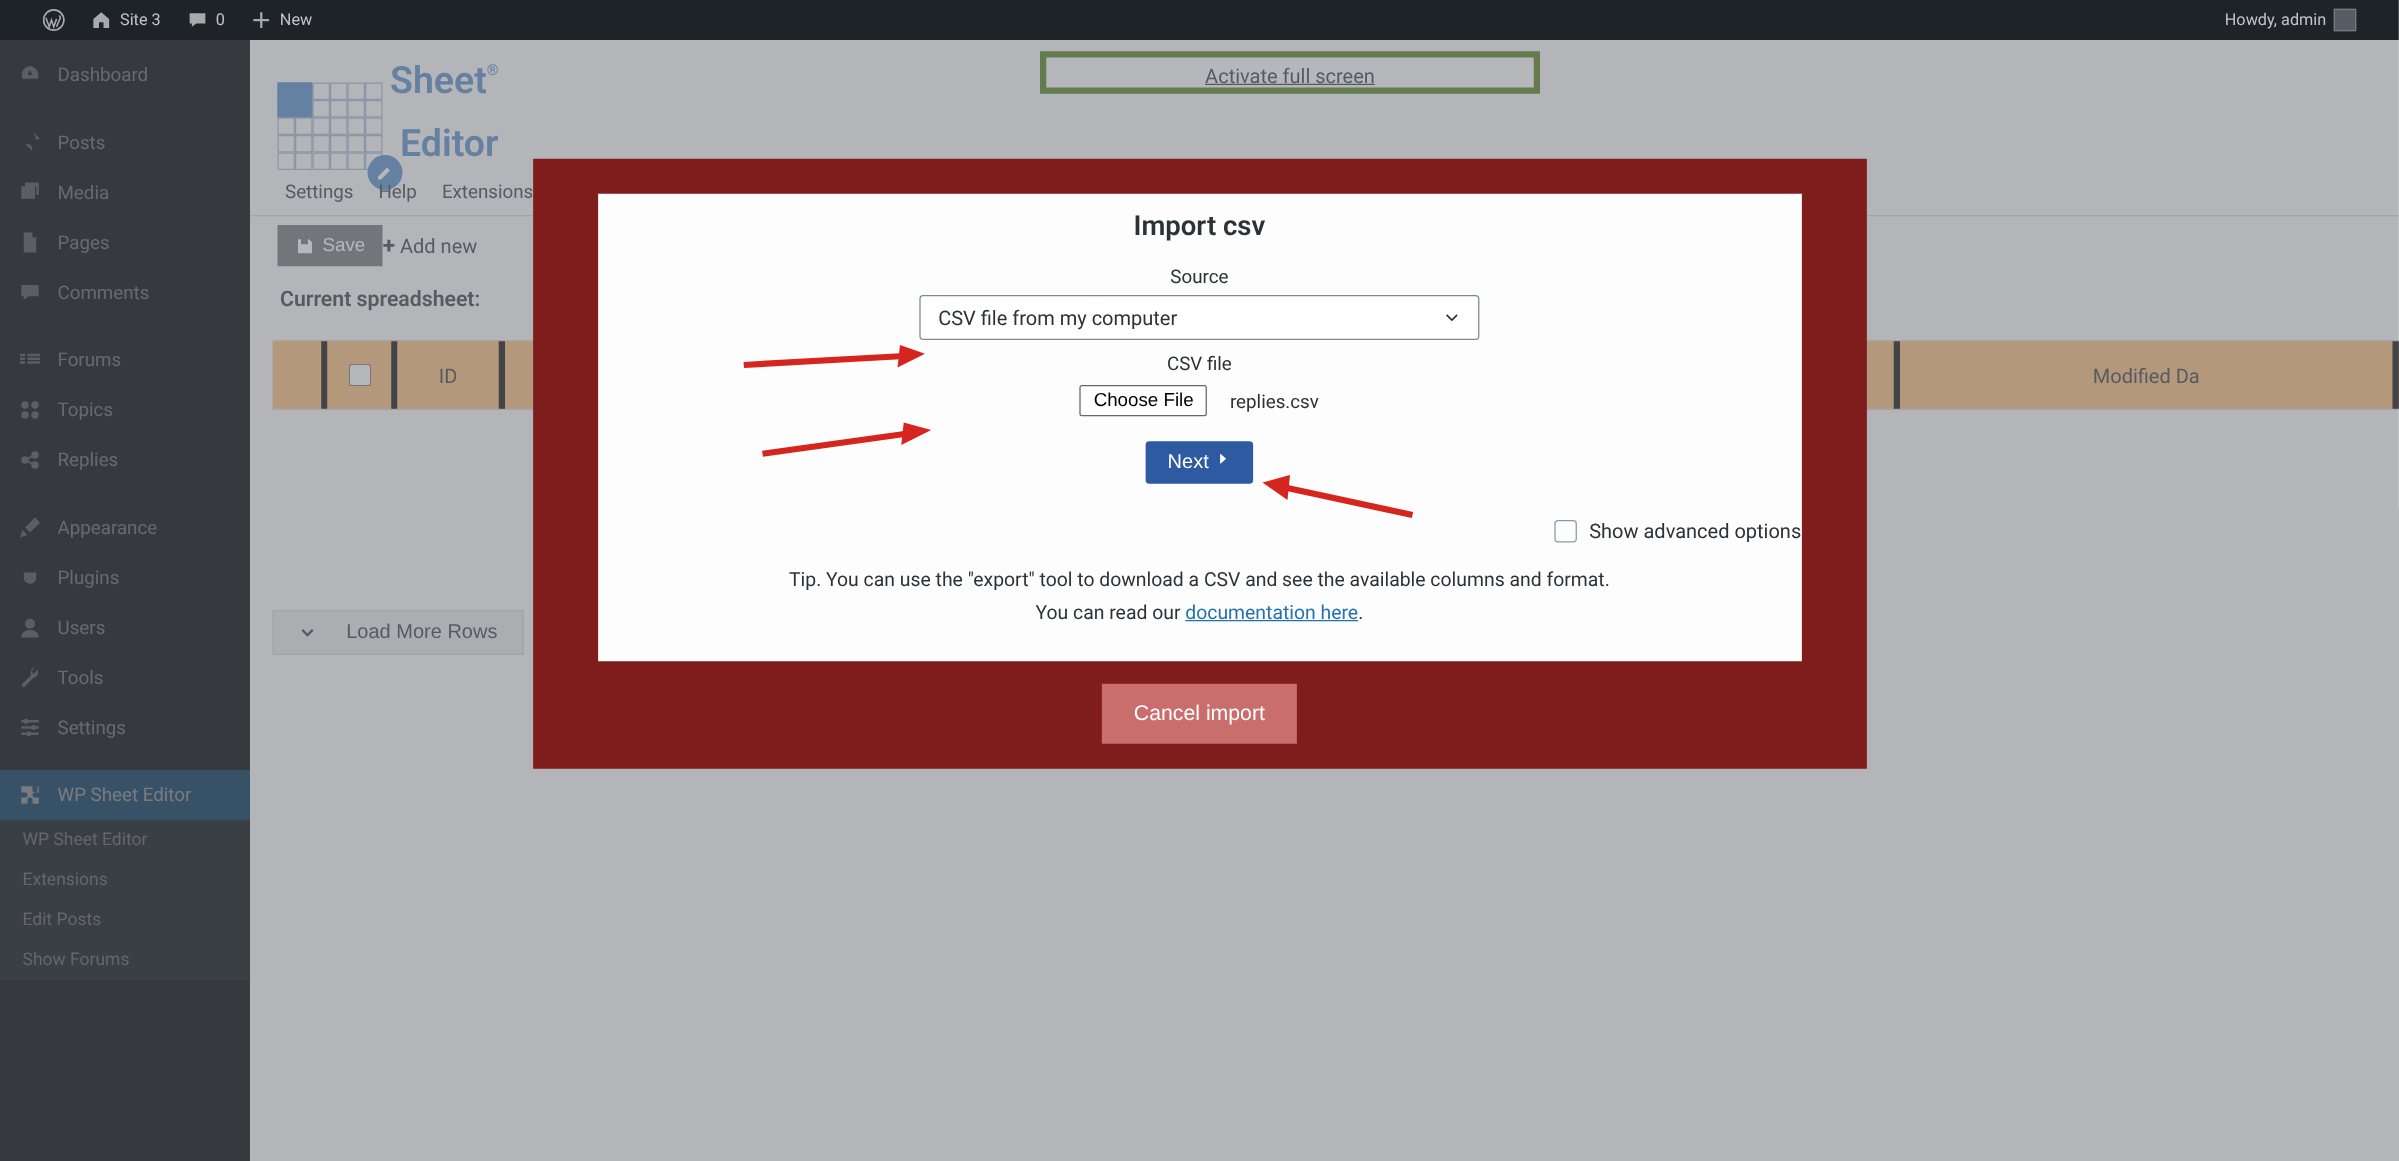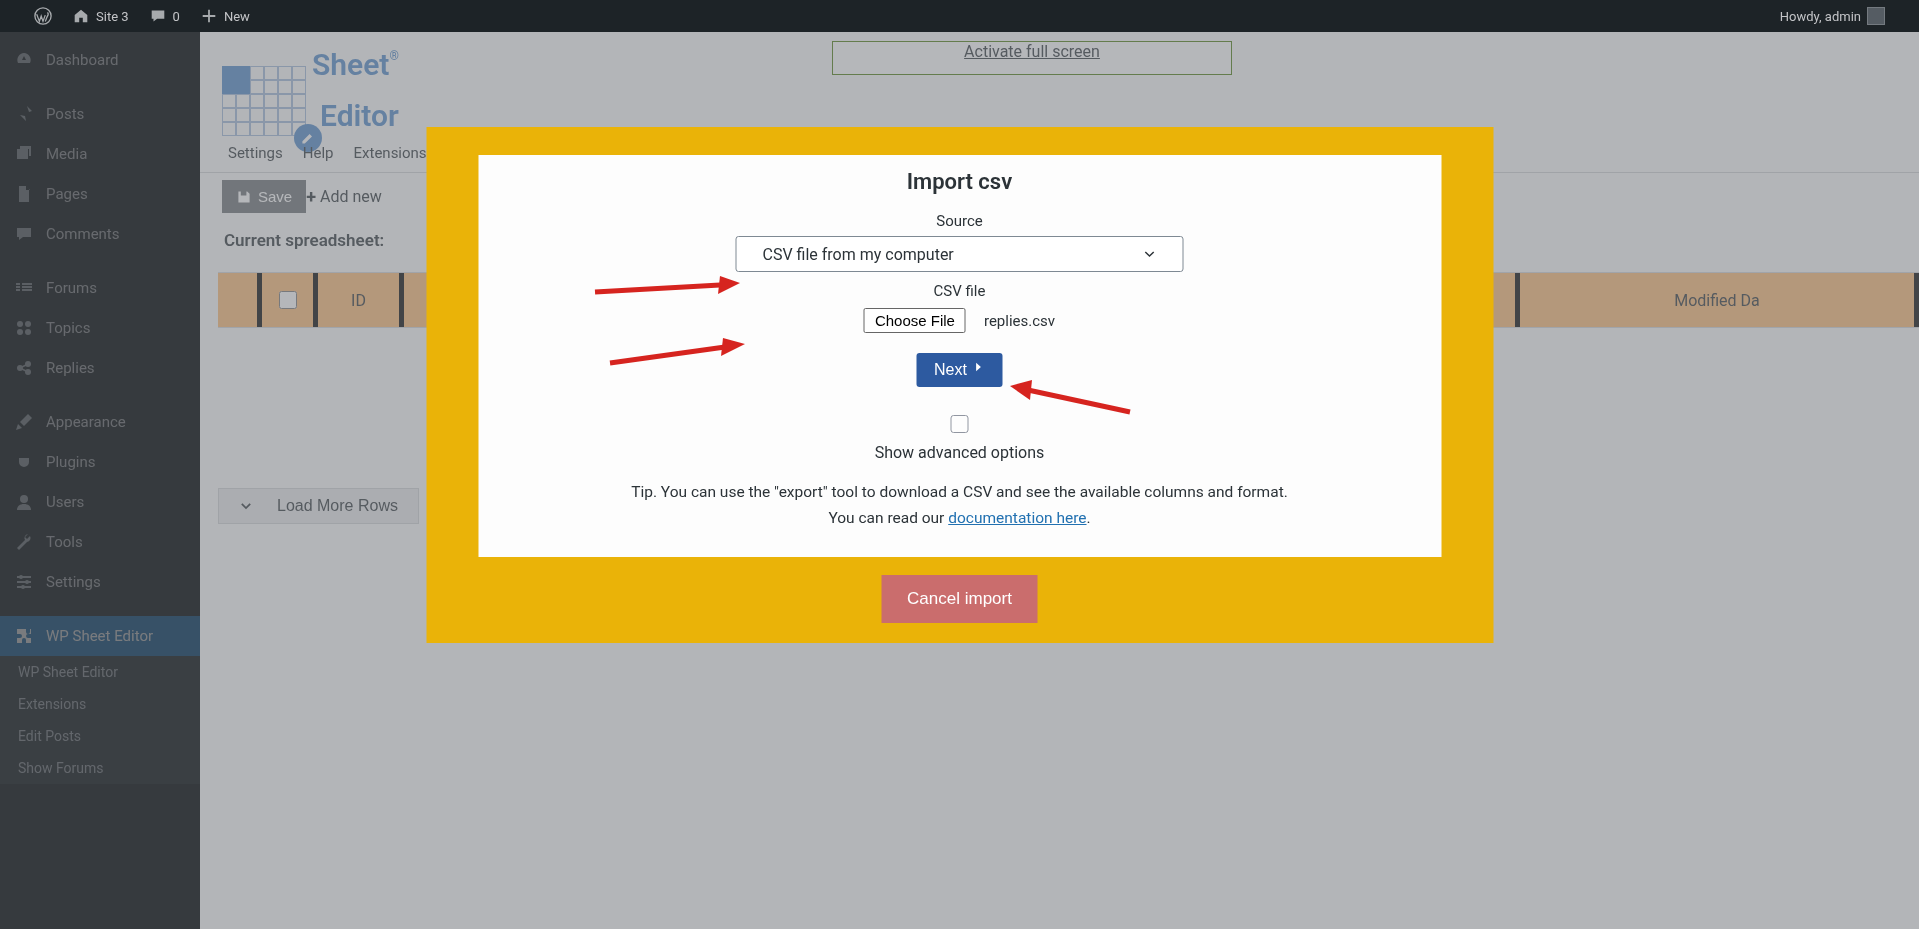--- a/index.html
+++ b/index.html
@@ -54,22 +54,22 @@
   
   .page {
     position: absolute; left: 200px; top: 32px; right: 0; bottom: 0;
     background: #fafafa;
     padding: 0 0 0 0;
   }
 
   .fullscreen-bar {
     position: absolute; top: 9px; left: 632px;
     width: 400px; height: 34px;
-    border: 1px solid #4d7c0f; background: #fff;
-    display: flex; align-items: flex-start; justify-content: center;
+    border: 5px solid #4d7c0f; background: #fff;
+    display: flex; align-items: flex-end; justify-content: center;
     font-size: 16px; color: #2c3338;
   }
   .fullscreen-bar span { text-decoration: underline; }
 
   .se-logo { position: absolute; top: 18px; left: 22px; display:flex; align-items:center; gap:6px; }
   .se-grid { display:grid; grid-template-columns:repeat(6,14px); grid-template-rows:repeat(5,14px); }
   .se-grid div { border:1px solid #9fb8d9; }
   .se-grid .hl { background:#4e87c7; border-color:#4e87c7; }
   .se-text { font-size:30px; font-weight:600; color:#4e87c7; line-height:1; }
   .se-text .reg { font-size:12px; vertical-align: top; color:#4e87c7; }
@@ -123,55 +123,55 @@
     background: rgba(120,124,130,0.55);
     z-index: 200;
   }
   .overlay .sidecover {
     position:absolute; left:0; top:0; width:200px; bottom:0;
     background: rgba(10,12,14,0.35);
   }
 
   .modal {
     position: absolute; top: 127px; left: 50%; transform: translateX(-50%);
-    width: 1067px; background:#eab308;
+    width: 1067px; background:#7f1d1d;
     z-index: 300;
     padding: 0 0 20px 0;
   }
   .modal-inner {
     margin: 28px 52px 0 52px;
     background:#fdfdfd;
   }
   .modal h2 {
     text-align:center; font-size:22px; font-weight:600; color:#2c3338;
     padding-top: 14px;
   }
   .field-col {
     margin-top: 18px; text-align:center;
   }
   .field-col .lbl { font-size:15px; color:#2c3338; margin-bottom:6px; }
   .select-wrap {
     display:inline-flex; align-items:center;
     border:1px solid #7e8993; border-radius:3px;
-    width:448px; height:36px; padding:0 26px;
+    width:448px; height:36px; padding:0 14px;
     justify-content:space-between; background:#fff;
   }
   .select-wrap span{font-size:16px;color:#2c3338;}
   .choosefile-row{ margin-top:8px; display:flex; justify-content:center; align-items:center; gap:18px; }
   .choosefile-btn{
     border:1px solid #666;background:#fff;padding:3px 10px;border-radius:2px;
     font-size:15px;
   }
   .filename{font-size:15px;color:#2c3338;}
   .next-btn{
     margin: 20px auto 0; display:flex;align-items:flex-start;gap:6px;
     background:#2d5aa0;color:#fff;border:none;border-radius:3px;
     padding:8px 18px;font-size:16px;font-weight:500;
   }
-  .advopts{ margin-top:28px; display:flex; justify-content:flex-end; align-items:center; gap:10px; font-size:16px;flex-direction:column;}
+  .advopts{ margin-top:28px; display:flex; justify-content:flex-end; align-items:center; gap:10px; font-size:16px;}
   .advopts .cbx{width:18px;height:18px;border:1px solid #9196a1;border-radius:3px;display:inline-block;}
   .tip{ margin-top:18px; text-align:center; font-size:15.5px; color:#2c3338; line-height:1.65; padding-bottom:26px;}
   .tip a{color:#2271b1;text-decoration:underline;}
   .cancel-btn{
     display:block;margin:18px auto 0;
     background:#ca6d6d;color:#fff;border:none;
     padding:14px 26px;font-size:17px;
   }
 
   

